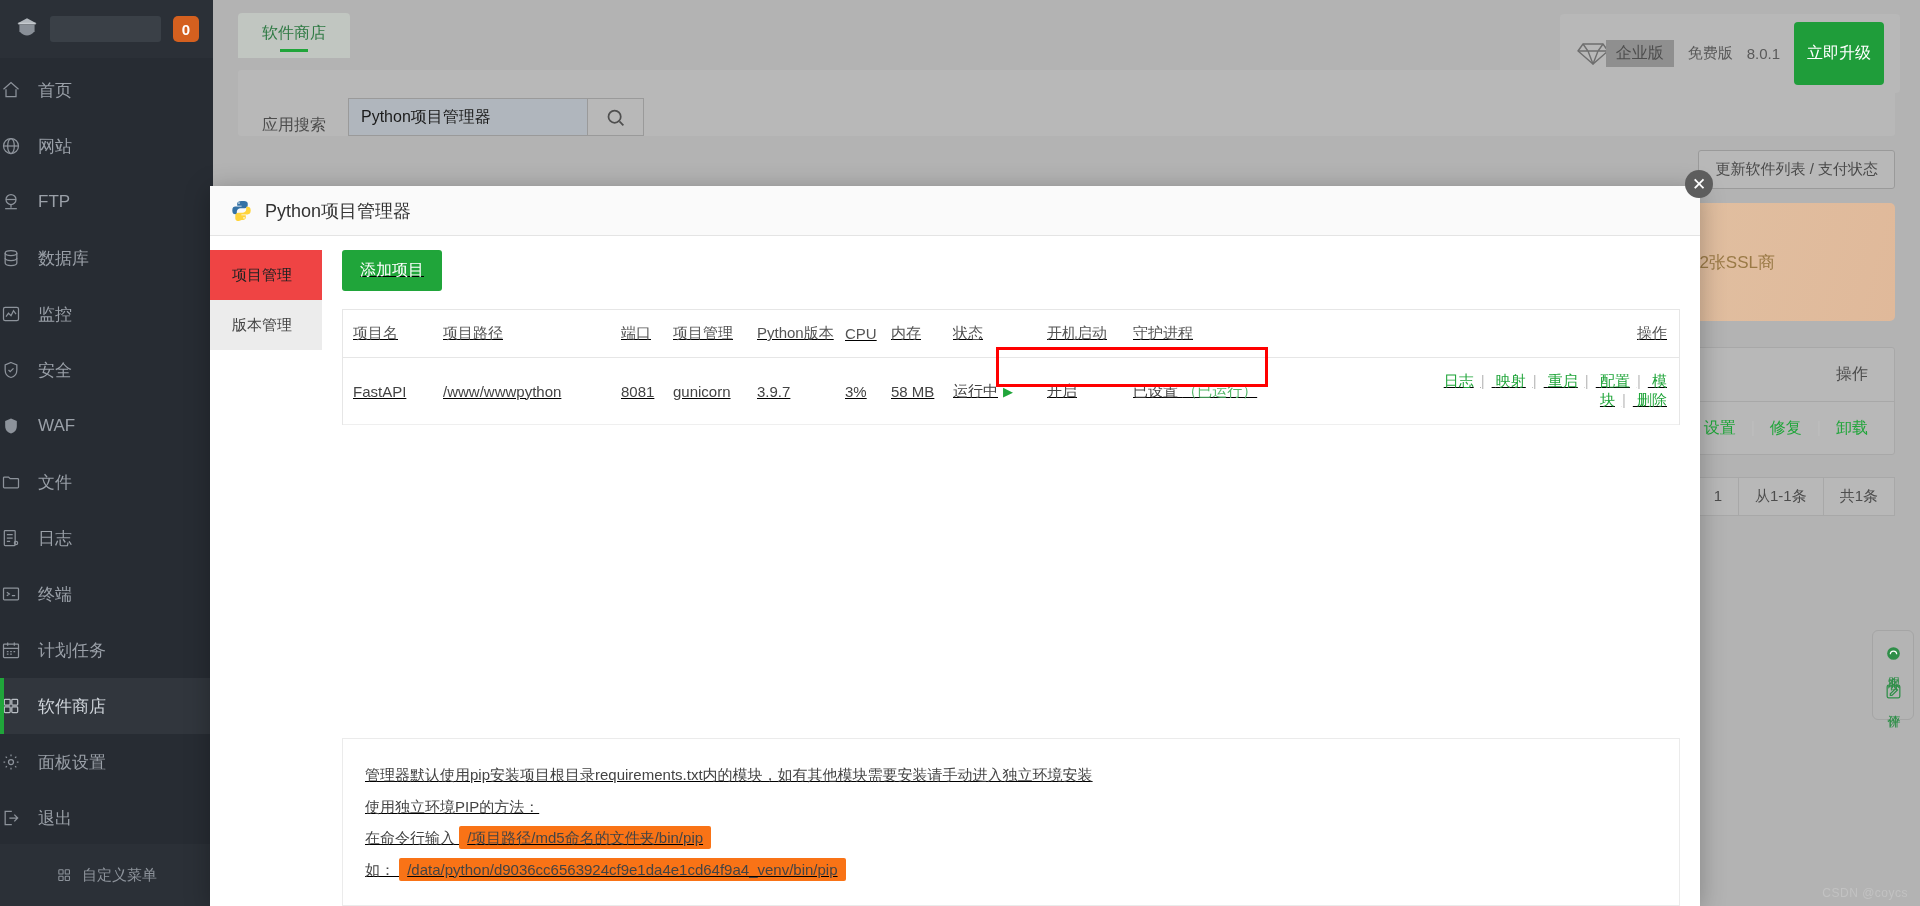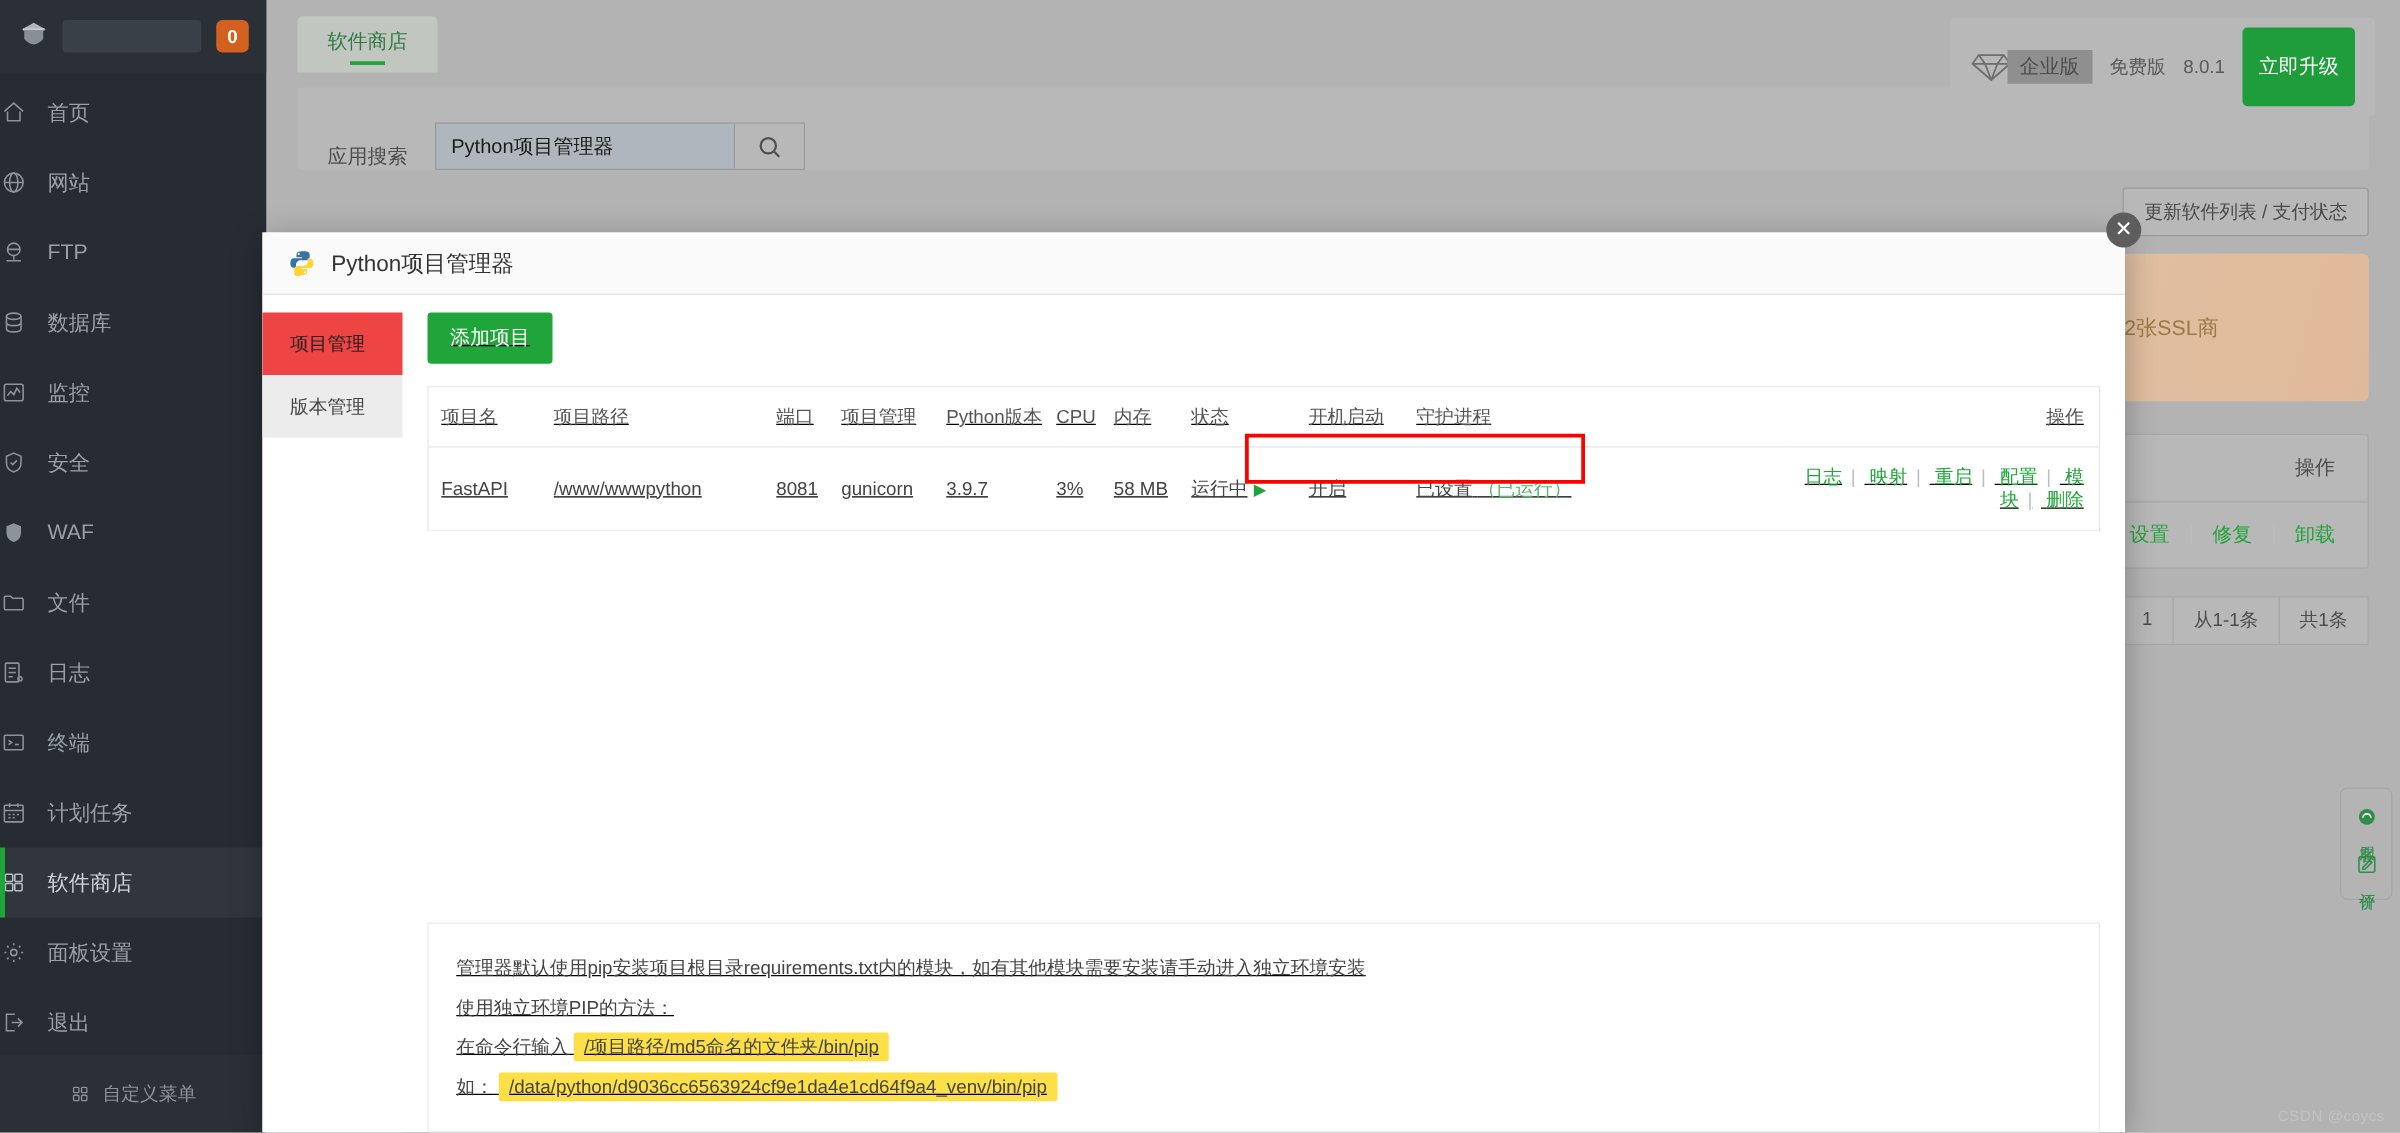--- a/index.html
+++ b/index.html
@@ -207,21 +207,21 @@
 
   .hl-box {
     position: absolute; left: 996px; top: 347px; width: 272px; height: 40px;
     border: 3px solid #ff0000; pointer-events: none; z-index: 40;
   }
 
   .notes {
     margin: 24px 0 0; border: 1px solid #ebebeb; background: #fff;
     padding: 20px 22px; font-size: 15px; color: #444; line-height: 2.1;
   }
-  .notes .code { background: #fde047; padding: 3px 8px; border-radius: 2px; }
+  .notes .code { background: #f97316; padding: 3px 8px; border-radius: 2px; }
   .notes p { margin: 0; }
 
   .modal-close {
     position: absolute; left: 1685px; top: 170px; width: 28px; height: 28px;
     border-radius: 50%; background: #5d5d5d; color: #fff;
     display: flex; align-items: center; justify-content: center;
     font-size: 17px; cursor: pointer; z-index: 45;
   }
 </style>
 </head>

